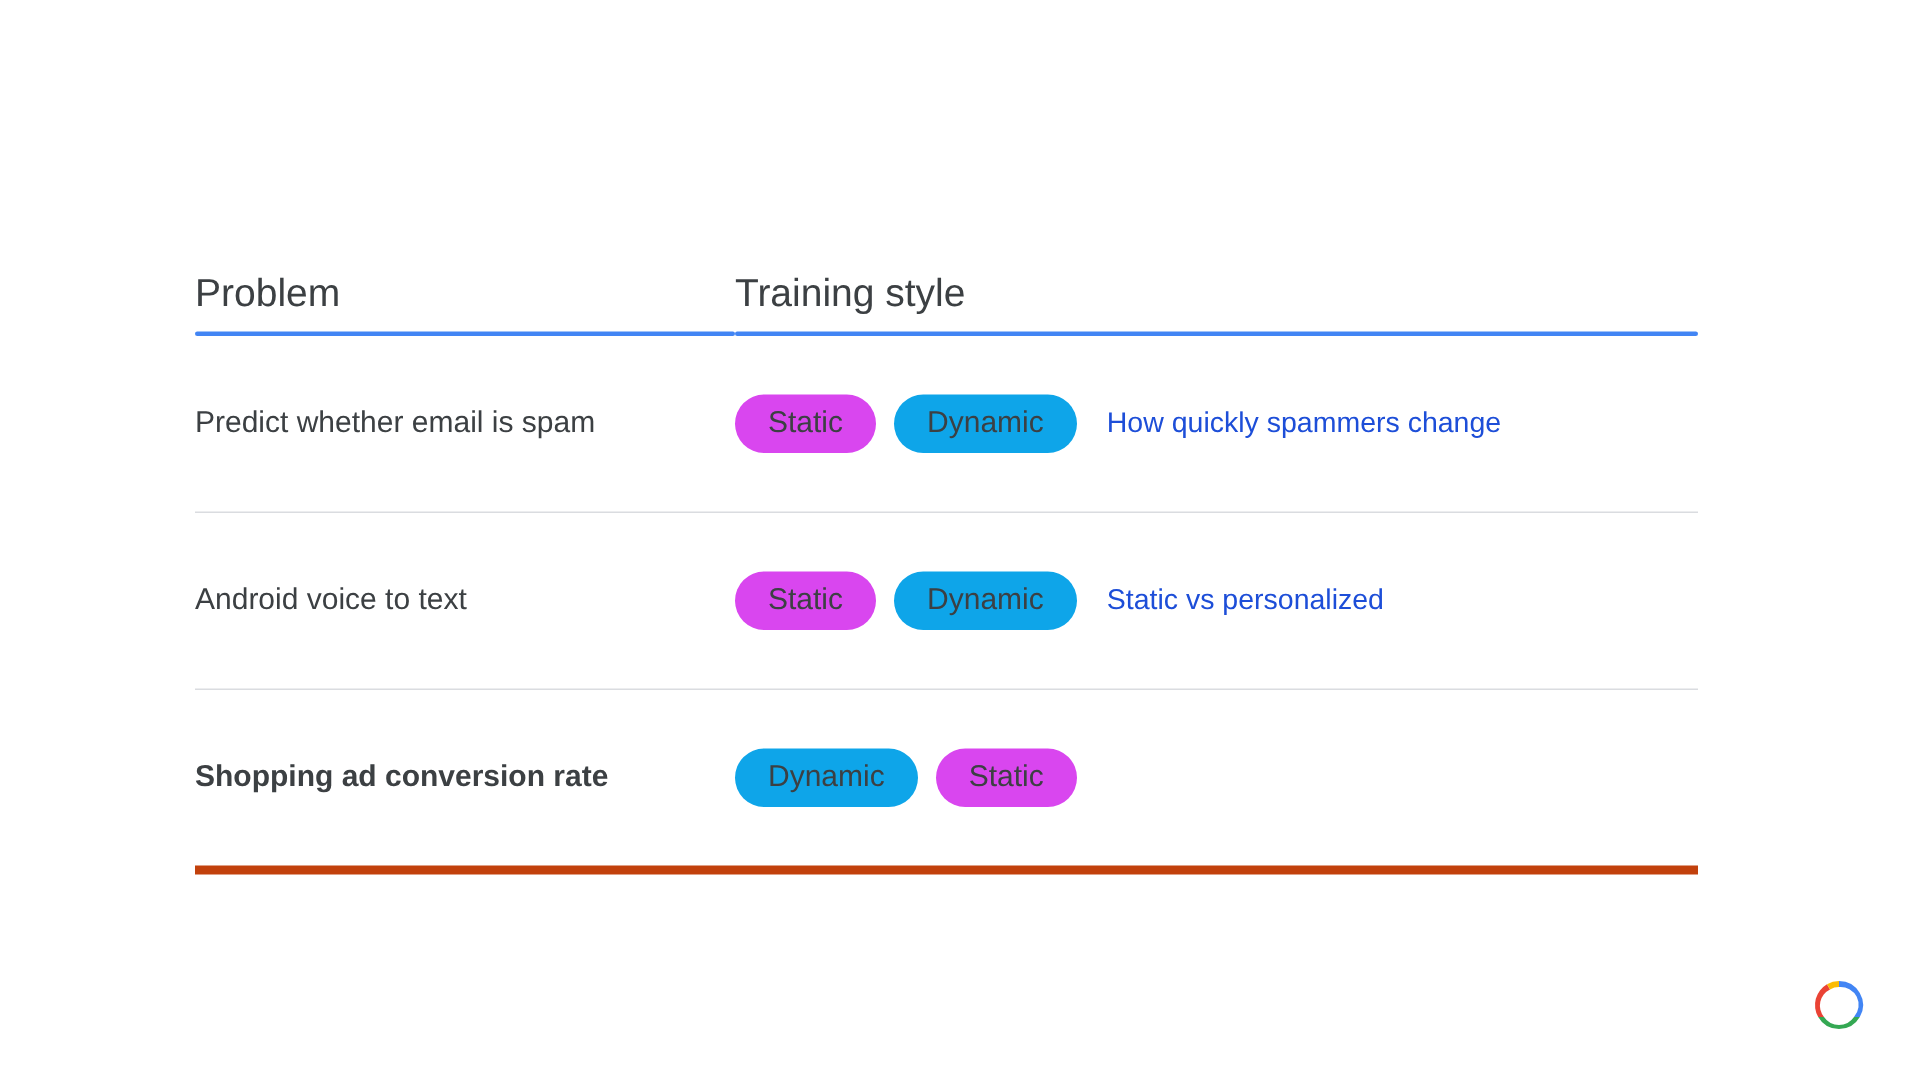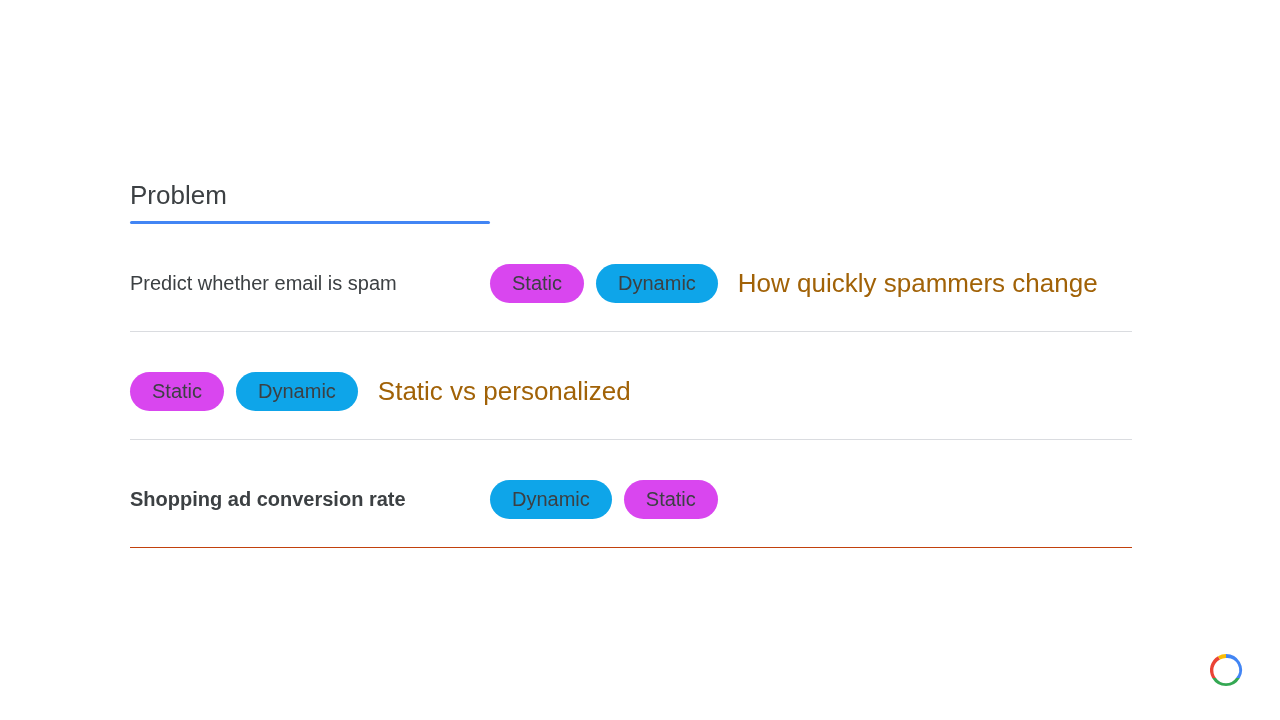--- a/index.html
+++ b/index.html
@@ -52,26 +52,25 @@
     }
 
     .table-body {
       margin-top: 0;
     }
 
     .table-row {
       display: flex;
       align-items: center;
       border-bottom: 1px solid #dadce0;
-      padding: 28px 0;
-      margin-top: 12px;
+      padding: 39px 0;
     }
 
     .table-row:last-child {
-      border-bottom: 1px solid #c2410c;
+      border-bottom: 6px solid #c2410c;
     }
 
     .problem-cell {
       width: 360px;
       flex-shrink: 0;
       font-size: 20px;
       color: #3c4043;
       font-weight: 400;
       padding-right: 30px;
     }
@@ -102,22 +101,22 @@
       background: #d946ef;
       color: #3c4043;
     }
 
     .badge-dynamic {
       background: #0ea5e9;
       color: #3c4043;
     }
 
     .note-text {
-      font-size: 26px;
-      color: #a16207;
+      font-size: 19px;
+      color: #1d4ed8;
       margin-left: 8px;
     }
 
     
     .google-cloud-logo {
       position: absolute;
       bottom: 28px;
       right: 32px;
       width: 44px;
       height: 44px;
@@ -131,34 +130,39 @@
 </head>
 <body>
 
 <div class="main-container">
 
   <div class="table-header">
     <div class="col-problem">
       <div class="header-text">Problem</div>
       <div class="header-divider-blue"></div>
     </div>
+    <div class="col-training">
+      <div class="header-text">Training style</div>
+      <div class="header-divider-blue"></div>
+    </div>
   </div>
 
   <div class="table-body">
 
     <div class="table-row">
       <div class="problem-cell">Predict whether email is spam</div>
       <div class="training-cell">
         <span class="badge badge-static">Static</span>
         <span class="badge badge-dynamic">Dynamic</span>
         <span class="note-text">How quickly spammers change</span>
       </div>
     </div>
 
     <div class="table-row">
+      <div class="problem-cell">Android voice to text</div>
       <div class="training-cell">
         <span class="badge badge-static">Static</span>
         <span class="badge badge-dynamic">Dynamic</span>
         <span class="note-text">Static vs personalized</span>
       </div>
     </div>
 
     <div class="table-row">
       <div class="problem-cell bold">Shopping ad conversion rate</div>
       <div class="training-cell">

